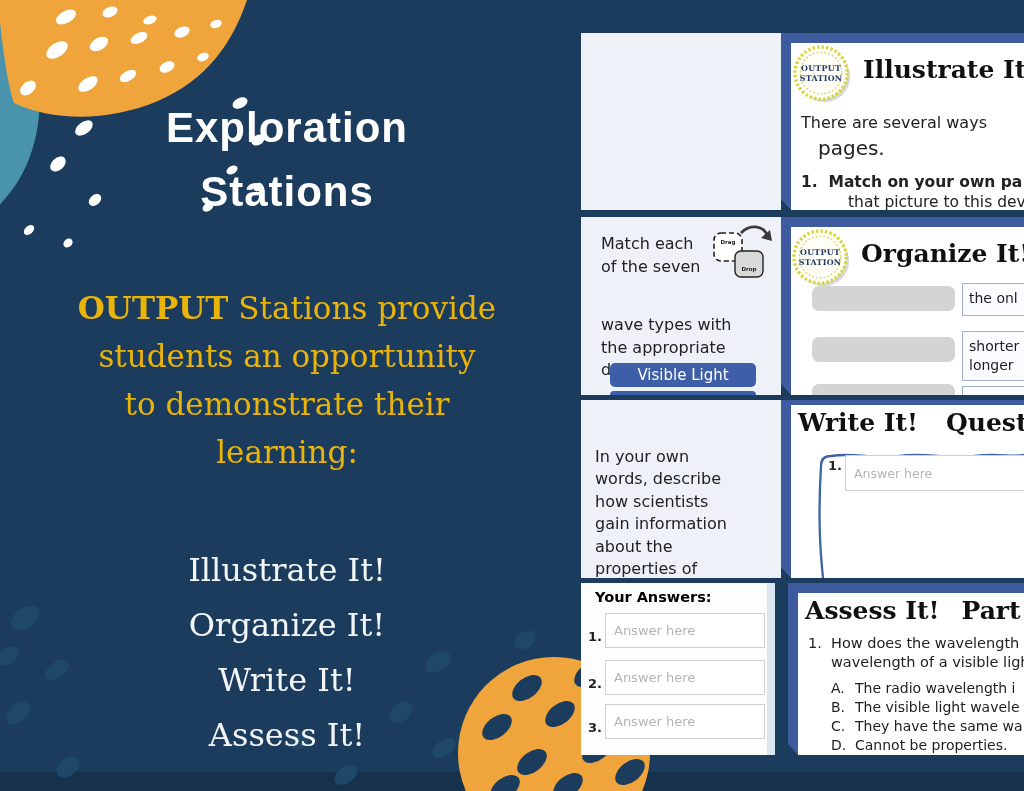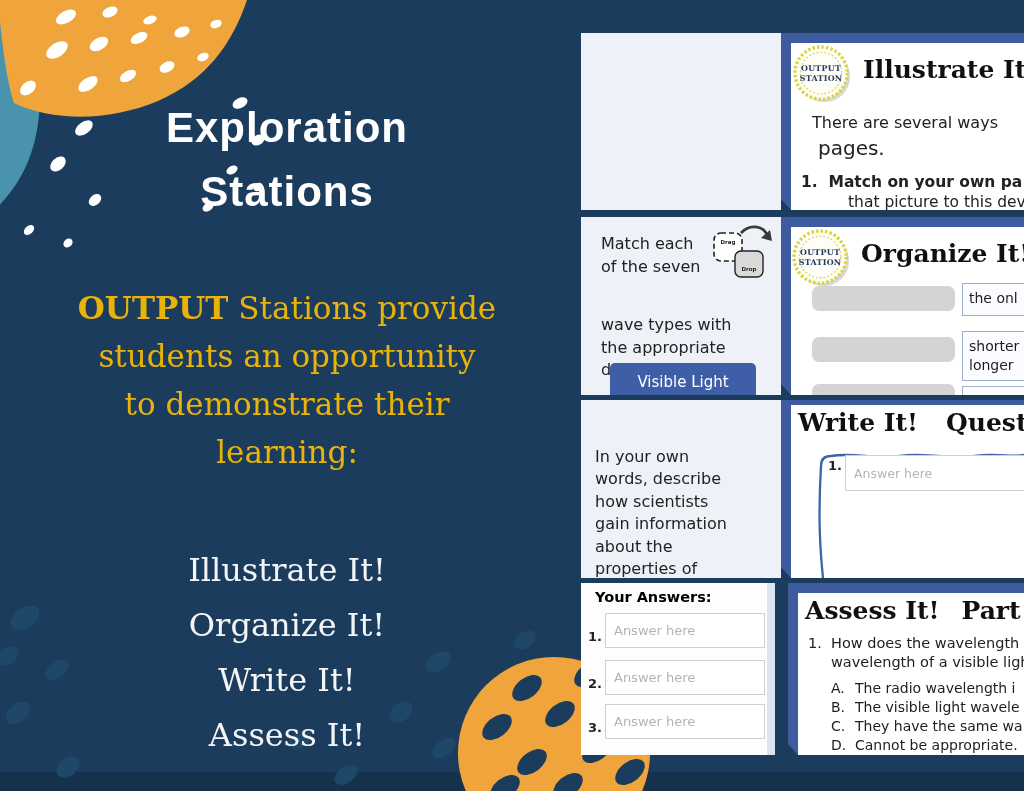--- a/index.html
+++ b/index.html
@@ -31,21 +31,21 @@
   .card-title{position:absolute;font-family:"DejaVu Serif",serif;font-weight:bold;font-size:25px;
     color:#101010;white-space:nowrap;}
   .ws-text{font-family:"DejaVu Sans",sans-serif;color:#222;}
   .pre{white-space:pre-line;}
   .nowrap{white-space:nowrap;}
   .badge{position:absolute;width:60px;height:60px;}
   .badge text{font-family:"DejaVu Serif",serif;font-weight:bold;font-size:8.2px;fill:#233a66;
     text-anchor:middle;letter-spacing:.3px;}
 
   
-  .vl-button{position:absolute;left:29px;top:146px;width:146px;height:37px;background:#3e5fa8;
+  .vl-button{position:absolute;left:29px;top:146px;width:146px;height:24px;background:#3e5fa8;
     border-radius:5px;color:#fff;font-size:15px;display:flex;align-items:center;justify-content:center;
     font-family:"DejaVu Sans",sans-serif;}
   .vl-sliver{position:absolute;left:29px;top:174px;width:146px;height:8px;background:#3e5fa8;border-radius:4px 4px 0 0;}
   .pill{position:absolute;left:21px;width:143px;height:25px;border-radius:7px;background:#d4d4d4;}
   .desc-box{position:absolute;left:171px;width:82px;border:1px solid #9db1cf;background:#fafcff;
     font-family:"DejaVu Sans",sans-serif;font-size:14px;line-height:19px;color:#1e1e1e;
     padding:5px 6px;box-sizing:border-box;white-space:pre-line;overflow:hidden;}
 
   
   .answer-input{border:1px solid #d0d0d0;background:#fff;font-family:"DejaVu Sans",sans-serif;
@@ -158,21 +158,21 @@
     <div class="p-card">
       <div class="card-topbar"></div>
       <svg class="badge" style="left:2px;top:12px;" viewBox="0 0 62 62">
         <circle cx="33" cy="33" r="26" fill="#9aa0a6" opacity="0.4"></circle>
         <circle cx="29" cy="29" r="27" fill="#fffef6" stroke="#d9d43e" stroke-width="3.5" stroke-dasharray="2.5 2.2"></circle>
         <circle cx="29" cy="29" r="21.5" fill="none" stroke="#cfcf6a" stroke-width="1.2" stroke-dasharray="2 2"></circle>
         <text x="29" y="27">OUTPUT</text>
         <text x="29" y="37">STATION</text>
       </svg>
       <div class="card-title" style="left:72px;top:22px;">Illustrate It!</div>
-      <div class="ws-text nowrap" style="position:absolute;left:10px;top:80px;font-size:16px;margin-left:11px;">There are several ways</div>
+      <div class="ws-text nowrap" style="position:absolute;left:10px;top:80px;font-size:16px;">There are several ways</div>
       <div class="ws-text nowrap" style="position:absolute;left:27px;top:103px;font-size:20px;">pages.</div>
       <div class="ws-text nowrap" style="position:absolute;left:10px;top:140px;font-size:15.5px;font-weight:bold;">
         <span>1.</span>&nbsp;
         <span>Match on your own pa</span>
       </div>
       <div class="ws-text nowrap" style="position:absolute;left:33px;top:160px;font-size:15.5px;margin-left:24px;">that picture to this devi</div>
     </div>
   </div>
 
   <div class="panel" style="top:217px;height:178px;">
@@ -266,18 +266,18 @@
       <div class="option-row" style="top:97px;">
         <span class="letter">A.</span><span>The radio wavelength i</span>
       </div>
       <div class="option-row" style="top:116px;">
         <span class="letter">B.</span><span>The visible light wavele</span>
       </div>
       <div class="option-row" style="top:135px;">
         <span class="letter">C.</span><span>They have the same wa</span>
       </div>
       <div class="option-row" style="top:154px;">
-        <span class="letter">D.</span><span>Cannot be appropriate.</span>
+        <span class="letter">D.</span><span>Cannot be properties.</span>
       </div>
     </div>
   </div>
 
 </div>
 
 </body></html>

